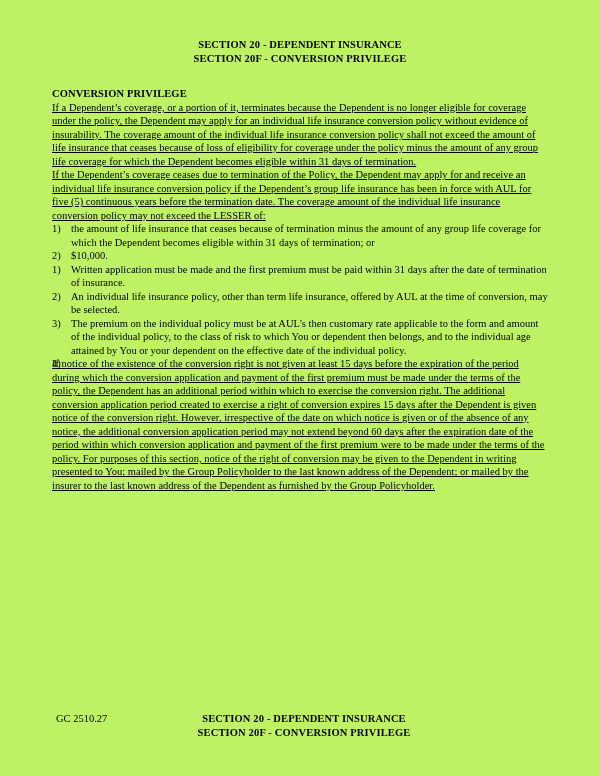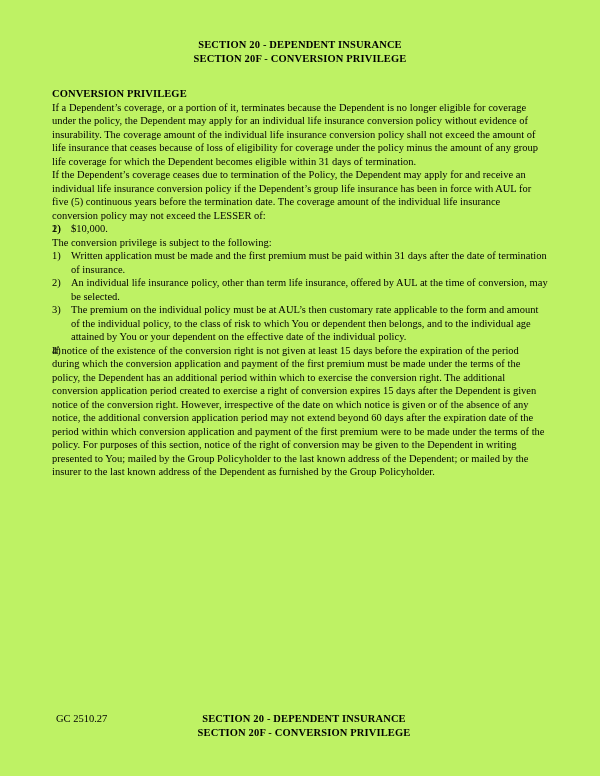--- a/index.html
+++ b/index.html
@@ -37,20 +37,21 @@
     font-size: 10.5px;
     line-height: 13.5px;
     letter-spacing: 0.1px;
     font-weight: bold;
   }
   p.body-para {
     margin: 0;
     font-size: 10.5px;
     line-height: 13.5px;
     text-align: left;
+    text-decoration: underline;
   }
   .block-gap {
     margin-top: 13.5px;
   }
   ol.num-list {
     list-style: none;
     margin: 0;
     padding: 0;
     font-size: 10.5px;
     line-height: 13.5px;
@@ -109,28 +110,28 @@
 
     <div class="section-label">CONVERSION PRIVILEGE</div>
 
     <p class="body-para block-gap">If a Dependent’s coverage, or a portion of it, terminates because the Dependent is no longer eligible for coverage under the policy, the Dependent may apply for an individual life insurance conversion policy without evidence of insurability. The coverage amount of the individual life insurance conversion policy shall not exceed the amount of life insurance that ceases because of loss of eligibility for coverage under the policy minus the amount of any group life coverage for which the Dependent becomes eligible within 31 days of termination.</p>
 
     <p class="body-para block-gap">If the Dependent’s coverage ceases due to termination of the Policy, the Dependent may apply for and receive an individual life insurance conversion policy if the Dependent’s group life insurance has been in force with AUL for five (5) continuous years before the termination date. The coverage amount of the individual life insurance conversion policy may not exceed the LESSER of:</p>
 
     <ol class="num-list">
       <li>
         <span class="marker">1)</span>
+        <span>the amount of life insurance that ceases because of termination minus the amount of any group life coverage for which the Dependent becomes eligible within 31 days of termination; or</span>
       </li>
       <li>
         <span class="marker">2)</span>
         <span>$10,000.</span>
       </li>
     </ol>
 
-    <p class="body-para block-gap">The conversion privilege is subject to the following:</p>
 
     <ol class="num-list">
       <li>
         <span class="marker">1)</span>
         <span>Written application must be made and the first premium must be paid within 31 days after the date of termination of insurance.</span>
       </li>
       <li>
         <span class="marker">2)</span>
         <span>An individual life insurance policy, other than term life insurance, offered by AUL at the time of conversion, may be selected.</span>
       </li>

